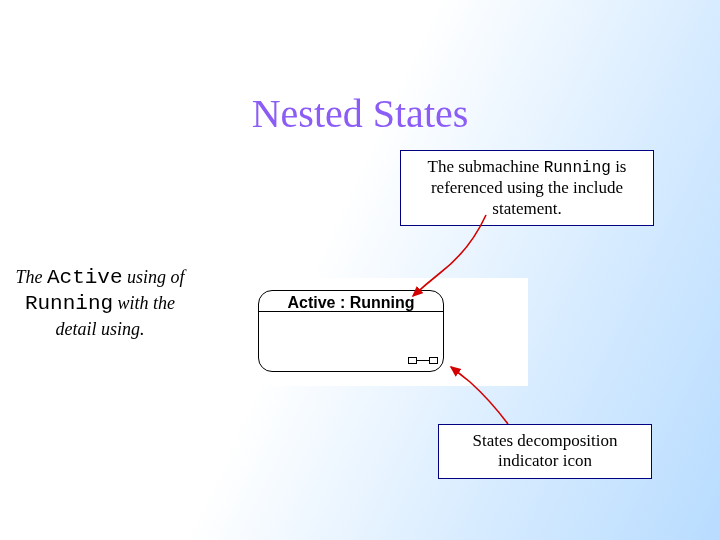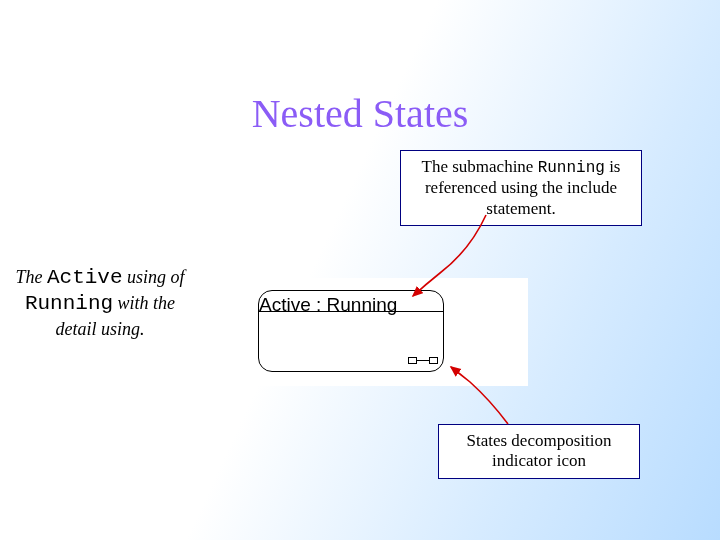--- a/index.html
+++ b/index.html
@@ -29,21 +29,21 @@
     margin-top: 12px;
   }
   .callout {
     position: absolute;
     background: #ffffff;
     border: 1.5px solid #000080;
     font-family: "Times New Roman", Times, serif;
     font-size: 17px;
     color: #000000;
     text-align: center;
-    padding: 6px 10px;
+    padding: 6px 16px;
     line-height: 1.2;
   }
   .callout .mono {
     font-family: "Courier New", monospace;
     font-size: 16px;
   }
   .callout.top {
     top: 150px;
     left: 400px;
     width: 220px;
@@ -87,24 +87,25 @@
     border: 1.5px solid #000;
     border-radius: 14px;
     background: #ffffff;
     box-sizing: border-box;
   }
   .state-label {
     position: absolute;
     top: 3px;
     left: 0;
     right: 0;
-    text-align: left;
+    text-align: center;
     font-family: Arial, sans-serif;
-    font-size: 19px;
+    font-size: 16px;
     color: #000;
+    font-weight: bold;
   }
   .state-divider {
     position: absolute;
     top: 20px;
     left: 0;
     right: 0;
     border-top: 1.5px solid #000;
   }
   .decomp {
     position: absolute;

